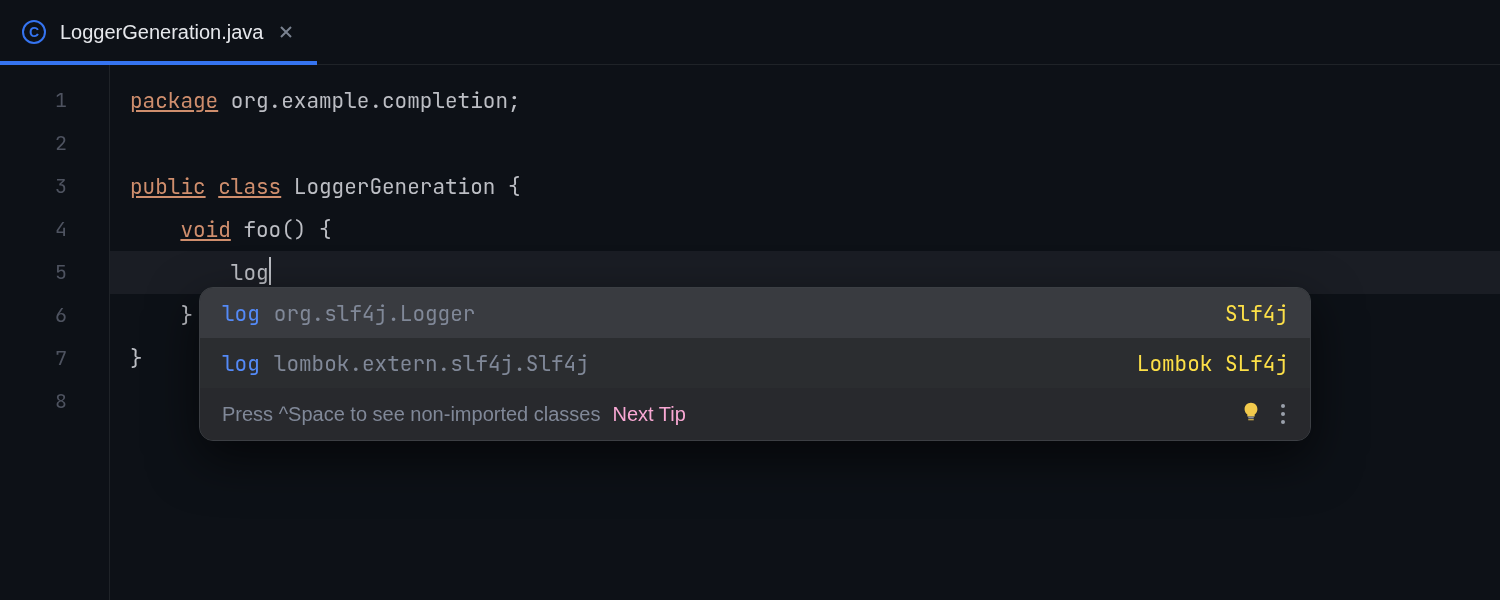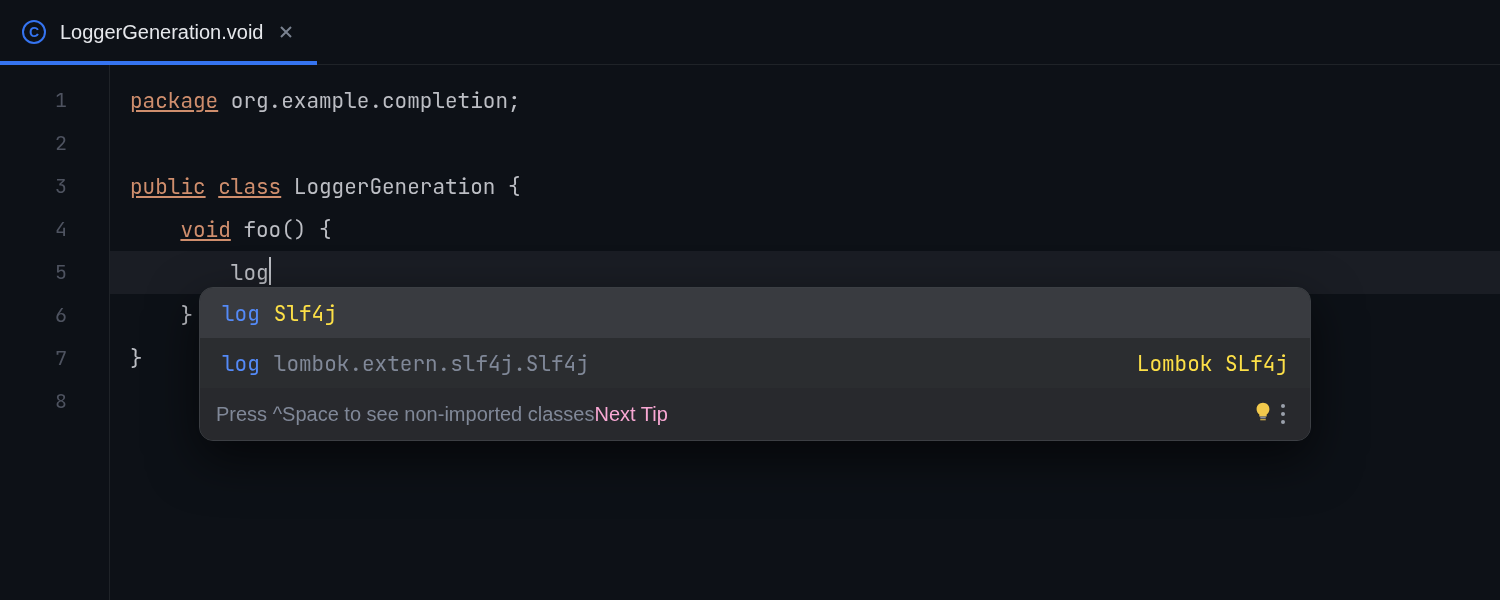--- a/index.html
+++ b/index.html
@@ -131,40 +131,41 @@
     padding: 0 22px;
   }
   .popup-item.selected { background:#393b40; }
   .popup-item .name { color:#548af7; margin-right:14px; }
   .popup-item .type { color:#808898; flex:1; }
   .popup-item .tail { color:#fde047; }
   .popup-footer {
     display:flex;
     align-items:center;
     height:52px;
-    padding:0 18px 0 16px;
+    padding:0 18px 0 22px;
     background:#28292d;
     color:#808898;
     font-family: -apple-system, "Segoe UI", Arial, sans-serif;
     font-size:20px;
+    gap:12px;
   }
   .popup-footer .hint { }
   .popup-footer .link { color:#f9a8d4; }
   .popup-footer .spacer { flex:1; }
   .bulb { width:22px;height:22px; }
   .more-dots { width:18px; display:flex; flex-direction:column; gap:4px; align-items:center; justify-content:center;}
   .more-dots span{ width:4px;height:4px;border-radius:50%;background:#9aa0ab;}
 </style>
 </head>
 <body>
 
 <div class="tabbar">
   <div class="tab active">
     <span class="file-icon">C</span>
-    <span class="tab-title">LoggerGeneration.void</span>
+    <span class="tab-title">LoggerGeneration.java</span>
     <span class="tab-close">
       <svg viewBox="0 0 14 14" fill="none">
           <path d="M2 2 L12 12 M12 2 L2 12"></path>
         </svg>
     </span>
   </div>
 </div>
 
 <div class="editor">
   <div class="gutter" id="gutter">
@@ -176,20 +177,21 @@
       <div>6</div>
       <div>7</div>
       <div>8</div>
     </div>
   <div class="code" id="code"><div class="line"><span class="kw">package</span><span> org.example.completion;</span></div><div class="line">&nbsp;</div><div class="line"><span class="kw">public</span><span> </span><span class="kw">class</span><span> LoggerGeneration {</span></div><div class="line"><span>    </span><span class="kw">void</span><span> foo() {</span></div><div class="line current"><span>        log</span><span class="caret"></span></div><div class="line"><span>    }</span></div><div class="line"><span>}</span></div><div class="line">&nbsp;</div></div>
 
   <div class="popup">
     <div id="popup-items">
         <div class="popup-item selected">
           <span class="name">log</span>
+          <span class="type">org.slf4j.Logger</span>
           <span class="tail">Slf4j</span>
         </div>
         <div class="popup-item">
           <span class="name">log</span>
           <span class="type">lombok.extern.slf4j.Slf4j</span>
           <span class="tail">Lombok SLf4j</span>
         </div>
       </div>
     <div class="popup-footer">
       <span class="hint">Press ^Space to see non-imported classes</span>

